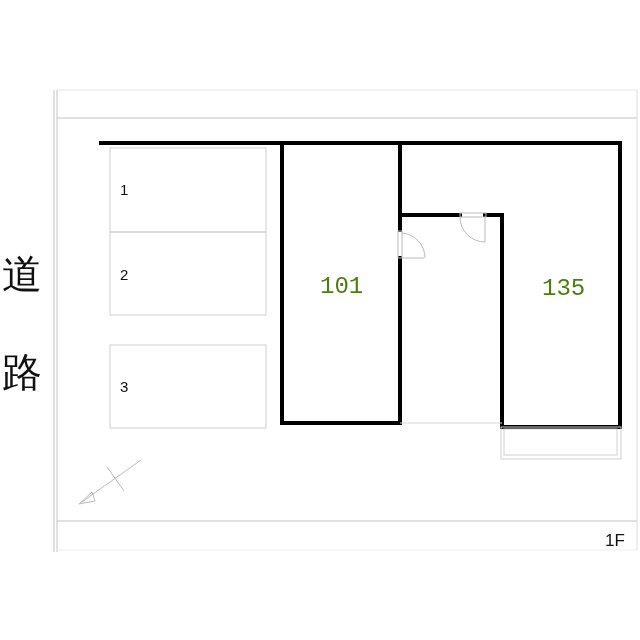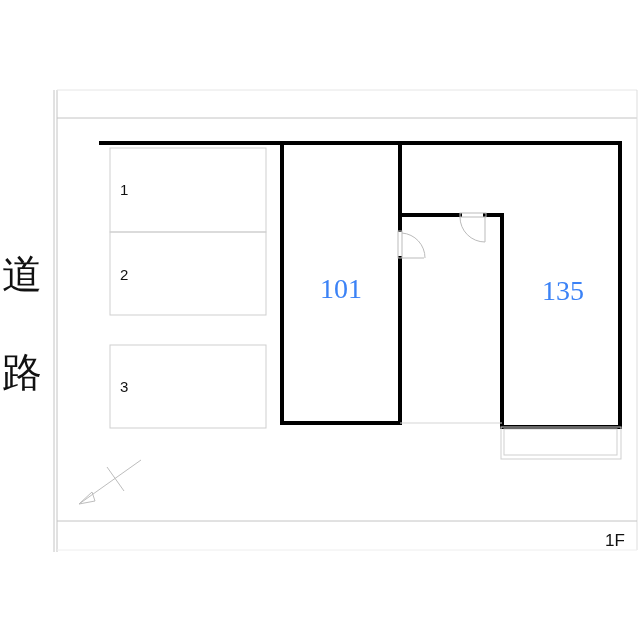--- a/index.html
+++ b/index.html
@@ -1,19 +1,19 @@
 <!DOCTYPE html>
 <html><head>
 <meta charset="utf-8">
 <style>
   html, body { margin: 0; padding: 0; background: #ffffff; }
   body { width: 640px; height: 640px; position: relative; overflow: hidden; font-family: "DejaVu Sans", sans-serif; }
   #plan { position: absolute; left: 0; top: 0; width: 640px; height: 640px; }
   .road-char { position: absolute; left: 2px; font-size: 40px; color: #111; font-family: "DejaVu Sans", sans-serif; line-height: 1; }
-  .unit-label { position: absolute; font-size: 28px; color: #3b82f6; font-family: Liberation Serif, serif; }
+  .unit-label { position: absolute; font-size: 24px; color: #4d7c0f; font-family: Liberation Mono, monospace; }
   .park-label { position: absolute; font-size: 15px; color: #111; font-family: "Liberation Sans", sans-serif; }
   .floor-label { position: absolute; font-size: 17px; color: #111; font-family: "Liberation Sans", sans-serif; }
 </style>
 </head>
 <body>
 
 <svg id="plan" viewBox="0 0 640 640" xmlns="http://www.w3.org/2000/svg">
 
   <g fill="none" stroke="#c4c4c4" stroke-width="1">
     <line x1="54" y1="90" x2="54" y2="552"></line>

